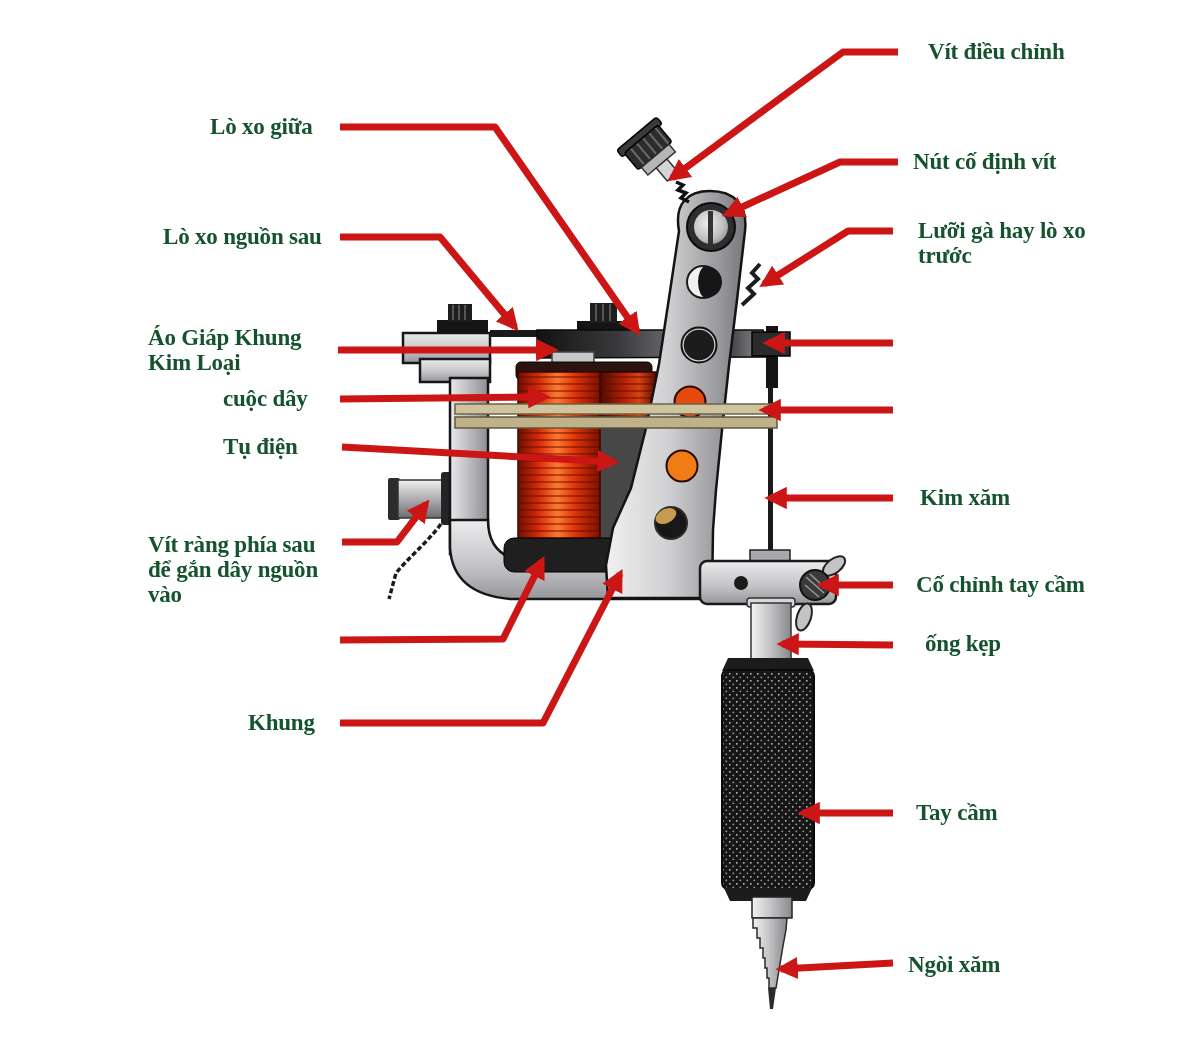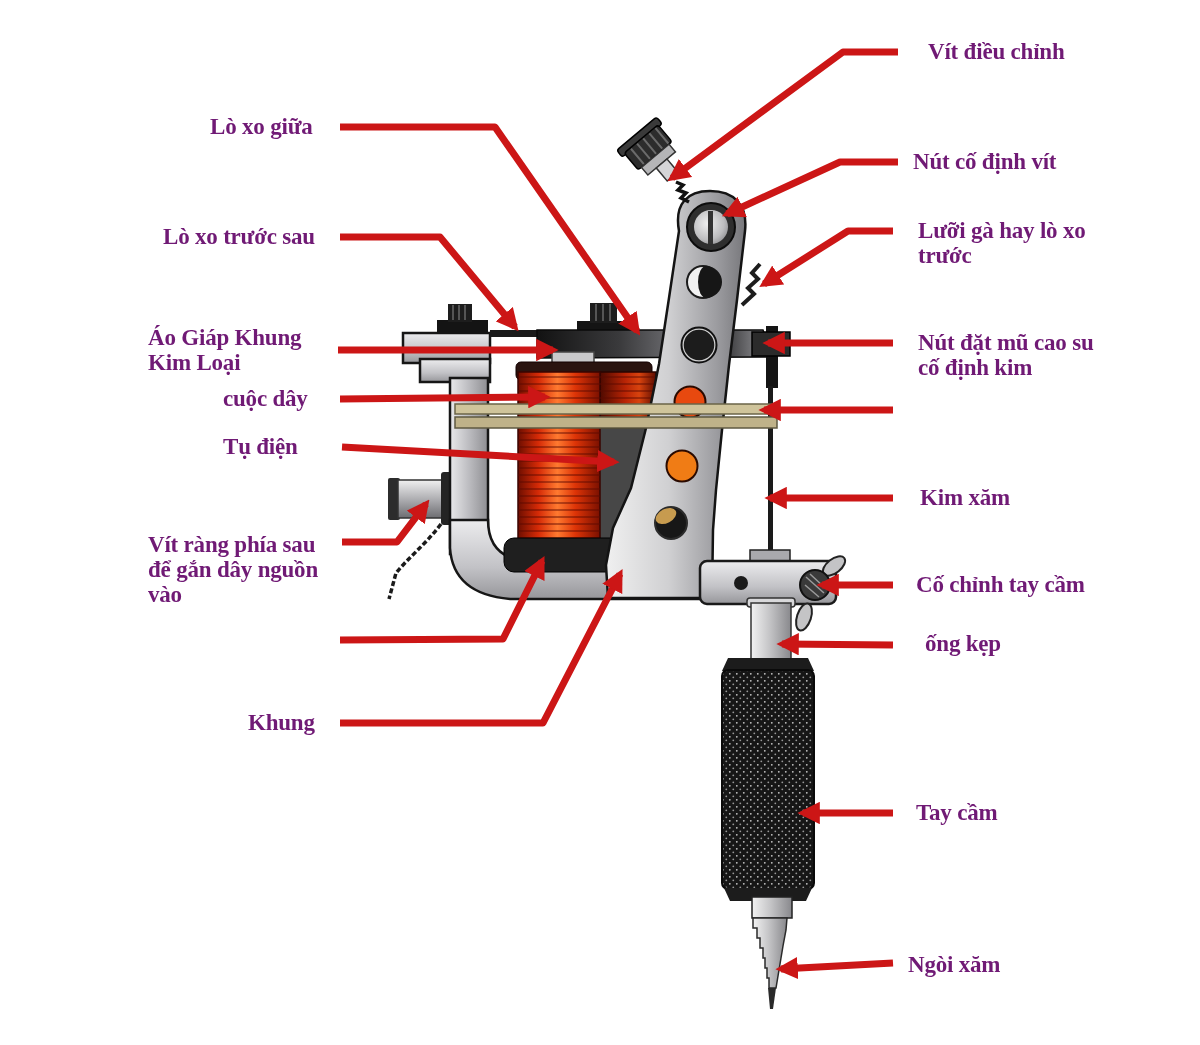--- a/index.html
+++ b/index.html
@@ -1,20 +1,20 @@
 <!DOCTYPE html>
 <html><head>
 <meta charset="utf-8">
 <style>
   html,body{margin:0;padding:0;background:#ffffff;}
   .stage{position:relative;width:1200px;height:1045px;background:#ffffff;overflow:hidden;
          font-family:"Liberation Serif", serif;}
   .art{position:absolute;left:0;top:0;}
   .label{position:absolute;font-weight:700;font-size:23px;line-height:25px;
-         color:#701a75;white-space:pre-line;letter-spacing:-0.2px;}
+         color:#14532d;white-space:pre-line;letter-spacing:-0.2px;}
 </style>
 </head>
 <body>
 
 <div class="stage">
 
   <svg class="art" width="1200" height="1045" viewBox="0 0 1200 1045">
     <defs>
       <marker id="arr" markerUnits="strokeWidth" markerWidth="3.2" markerHeight="3.2" viewBox="0 0 10 10" refX="7.5" refY="5" orient="auto">
         <path d="M0,0 L10,5 L0,10 Z" fill="#cc1616"></path>
@@ -216,27 +216,25 @@
       <path d="M340,640 L503,639 L542,561" marker-end="url(#arr)"></path>
       <path d="M340,723 L543,723 L620,574" marker-end="url(#arr)"></path>
       <path d="M893,813 L803,813" marker-end="url(#arr)"></path>
       <path d="M893,963 L781,969" marker-end="url(#arr)"></path>
     </g>
   </svg>
 
   <div class="label" style="left:928px;top:39px">Vít điều chỉnh</div>
   <div class="label" style="left:210px;top:114px">Lò xo giữa</div>
   <div class="label" style="left:913px;top:149px">Nút cố định vít</div>
-  <div class="label" style="left:163px;top:224px">Lò xo trước sau</div>
+  <div class="label" style="left:163px;top:224px">Lò xo nguồn sau</div>
   <div class="label" style="left:918px;top:218px">Lưỡi gà hay lò xo
 trước</div>
   <div class="label" style="left:148px;top:325px">Áo Giáp Khung
 Kim Loại</div>
-  <div class="label" style="left:918px;top:330px">Nút đặt mũ cao su
-cố định kim</div>
   <div class="label" style="left:223px;top:386px">cuộc dây</div>
   <div class="label" style="left:223px;top:434px">Tụ điện</div>
   <div class="label" style="left:920px;top:485px">Kim xăm</div>
   <div class="label" style="left:148px;top:532px">Vít ràng phía sau
 để gắn dây nguồn
 vào</div>
   <div class="label" style="left:916px;top:572px">Cố chỉnh tay cầm</div>
   <div class="label" style="left:925px;top:631px">ống kẹp</div>
   <div class="label" style="left:248px;top:710px">Khung</div>
   <div class="label" style="left:916px;top:800px">Tay cầm</div>

